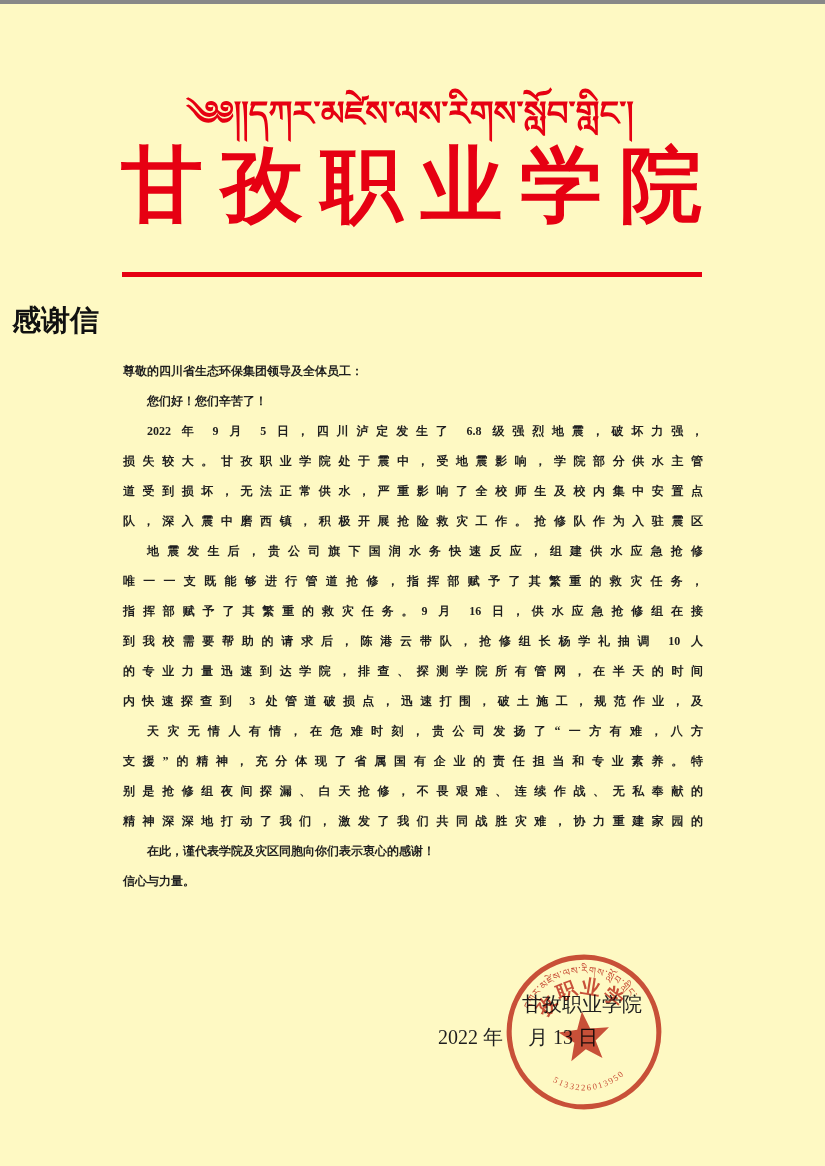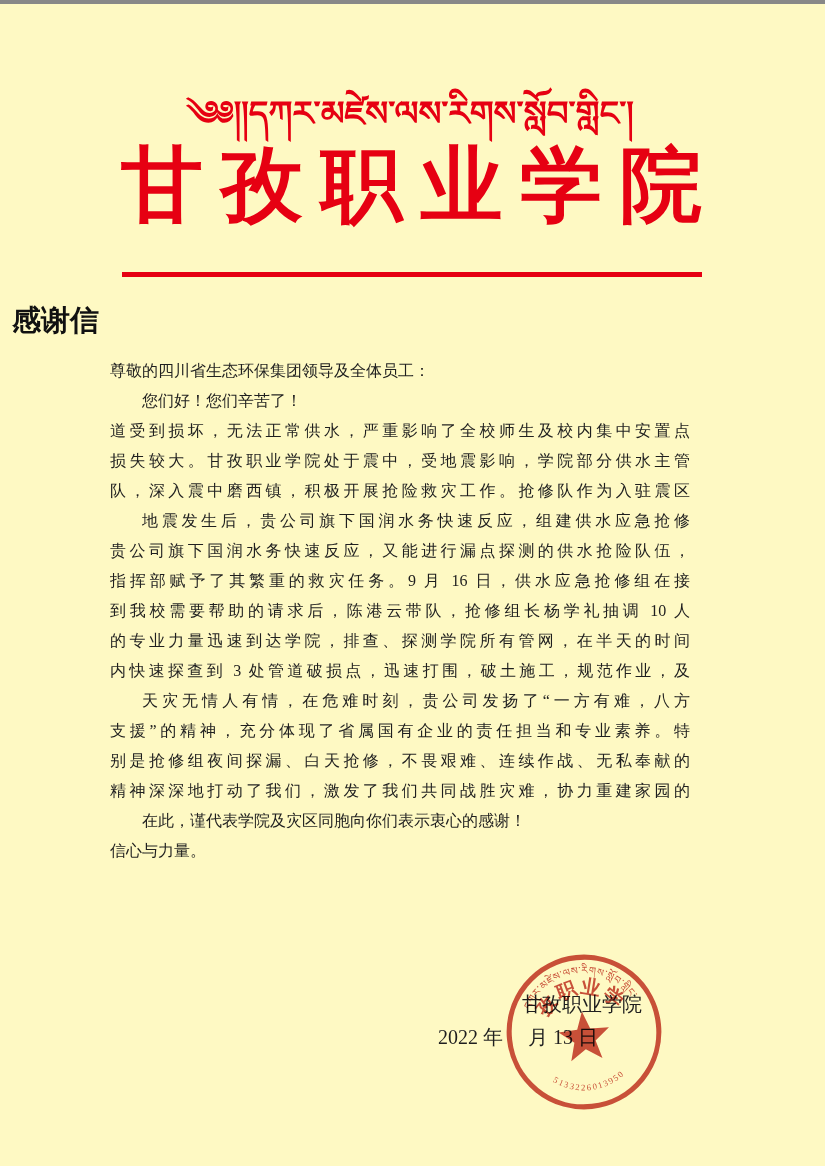--- a/index.html
+++ b/index.html
@@ -31,24 +31,25 @@
   .red-line{
     position:absolute;top:268px;left:122px;width:580px;height:5px;
     background:#e60012;
   }
   .letter-title{
     position:absolute;top:299px;left:12px;width:825px;
     font-family:"Liberation Sans","DejaVu Sans",sans-serif;
     font-weight:700;font-size:29px;line-height:34px;color:#111111;
   }
   .letter-body{
-    position:absolute;top:352px;left:110px;width:580px;
-    font-size:16px;line-height:30px;
+    position:absolute;top:352px;left:123px;width:580px;
+    font-size:12px;line-height:30px;
     color:#1f1f1f;
     text-align:justify;
+    font-weight:bold;
   }
   .letter-body .line{
     height:30px;white-space:nowrap;
     text-align:justify;text-align-last:justify;
   }
   .letter-body .line.noju{text-align-last:left;}
   .letter-body .line.indent{text-indent:2em;}
   .signature-line{
     position:absolute;top:986px;left:462px;width:240px;
     text-align:center;font-size:20px;line-height:28px;color:#1f1f1f;
@@ -84,25 +85,26 @@
       <span>院</span>
     </div>
 
   <div class="red-line"></div>
 
   <div class="letter-title">感谢信</div>
 
   <div class="letter-body">
       <div class="line noju">尊敬的四川省生态环保集团领导及全体员工：</div>
       <div class="line indent noju">您们好！您们辛苦了！</div>
+      <div class="line indent">2022 年 9 月 5 日，四川泸定发生了 6.8 级强烈地震，破坏力强，</div>
+      <div class="line">损失较大。甘孜职业学院处于震中，受地震影响，学院部分供水主管</div>
       <div class="line">道受到损坏，无法正常供水，严重影响了全校师生及校内集中安置点</div>
-      <div class="line">损失较大。甘孜职业学院处于震中，受地震影响，学院部分供水主管</div>
       <div class="line">队，深入震中磨西镇，积极开展抢险救灾工作。抢修队作为入驻震区</div>
       <div class="line indent">地震发生后，贵公司旗下国润水务快速反应，组建供水应急抢修</div>
-      <div class="line">贵公司旗下国润水务快速反应，又能进行漏点探测的供水抢险队伍，</div>
+      <div class="line">唯一一支既能够进行管道抢修，指挥部赋予了其繁重的救灾任务，</div>
       <div class="line">指挥部赋予了其繁重的救灾任务。9 月 16 日，供水应急抢修组在接</div>
       <div class="line">到我校需要帮助的请求后，陈港云带队，抢修组长杨学礼抽调 10 人</div>
       <div class="line">的专业力量迅速到达学院，排查、探测学院所有管网，在半天的时间</div>
       <div class="line">内快速探查到 3 处管道破损点，迅速打围，破土施工，规范作业，及</div>
       <div class="line indent">天灾无情人有情，在危难时刻，贵公司发扬了“一方有难，八方</div>
       <div class="line">支援”的精神，充分体现了省属国有企业的责任担当和专业素养。特</div>
       <div class="line">别是抢修组夜间探漏、白天抢修，不畏艰难、连续作战、无私奉献的</div>
       <div class="line">精神深深地打动了我们，激发了我们共同战胜灾难，协力重建家园的</div>
       <div class="line indent noju">在此，谨代表学院及灾区同胞向你们表示衷心的感谢！</div>
       <div class="line noju">信心与力量。</div>

